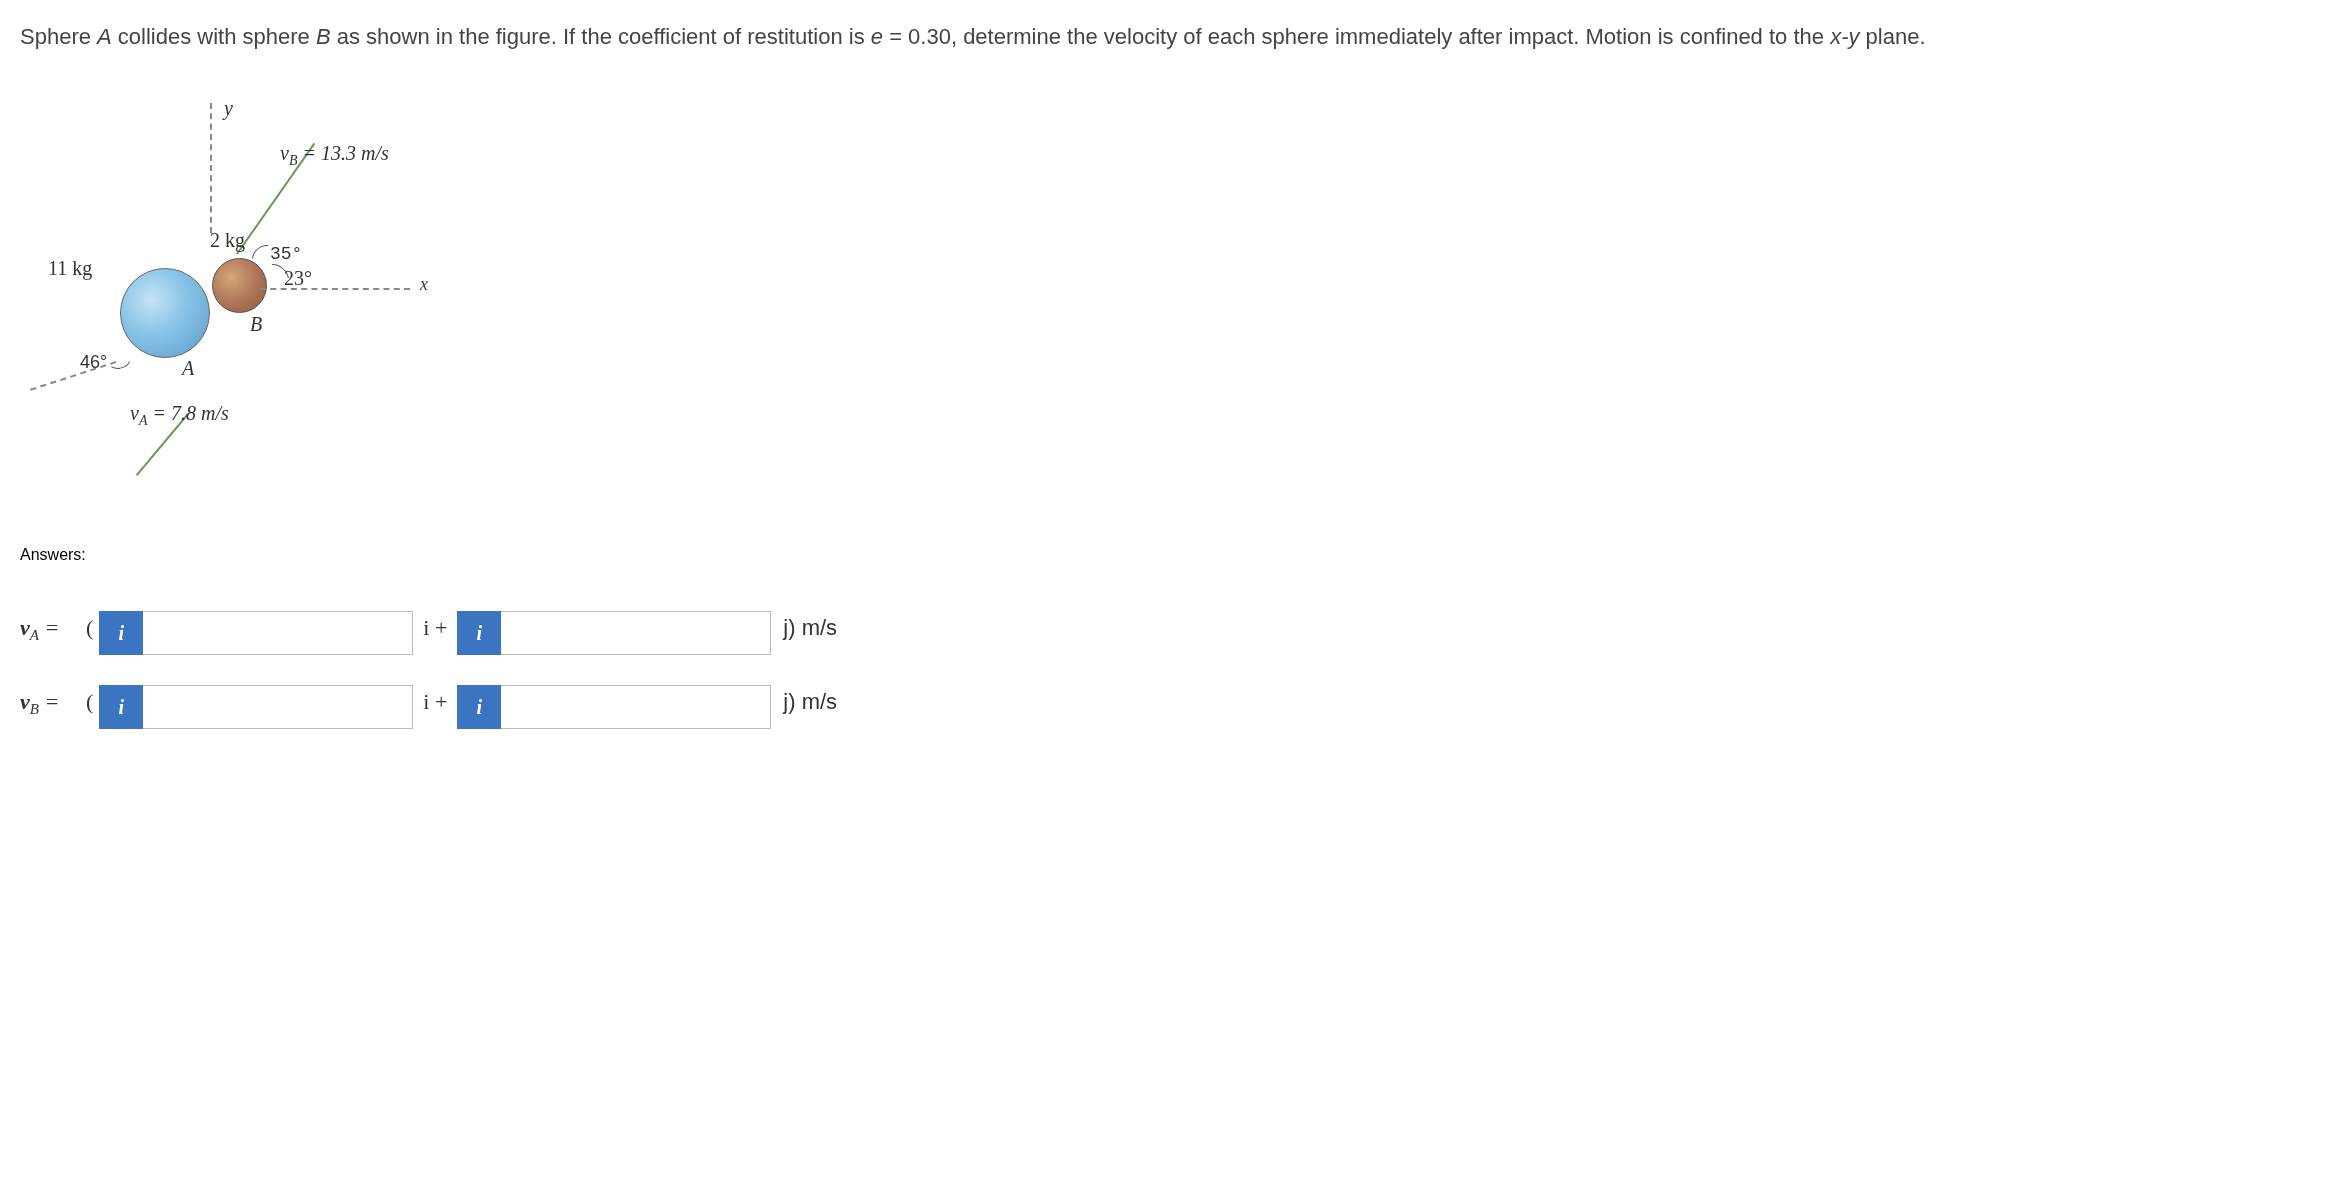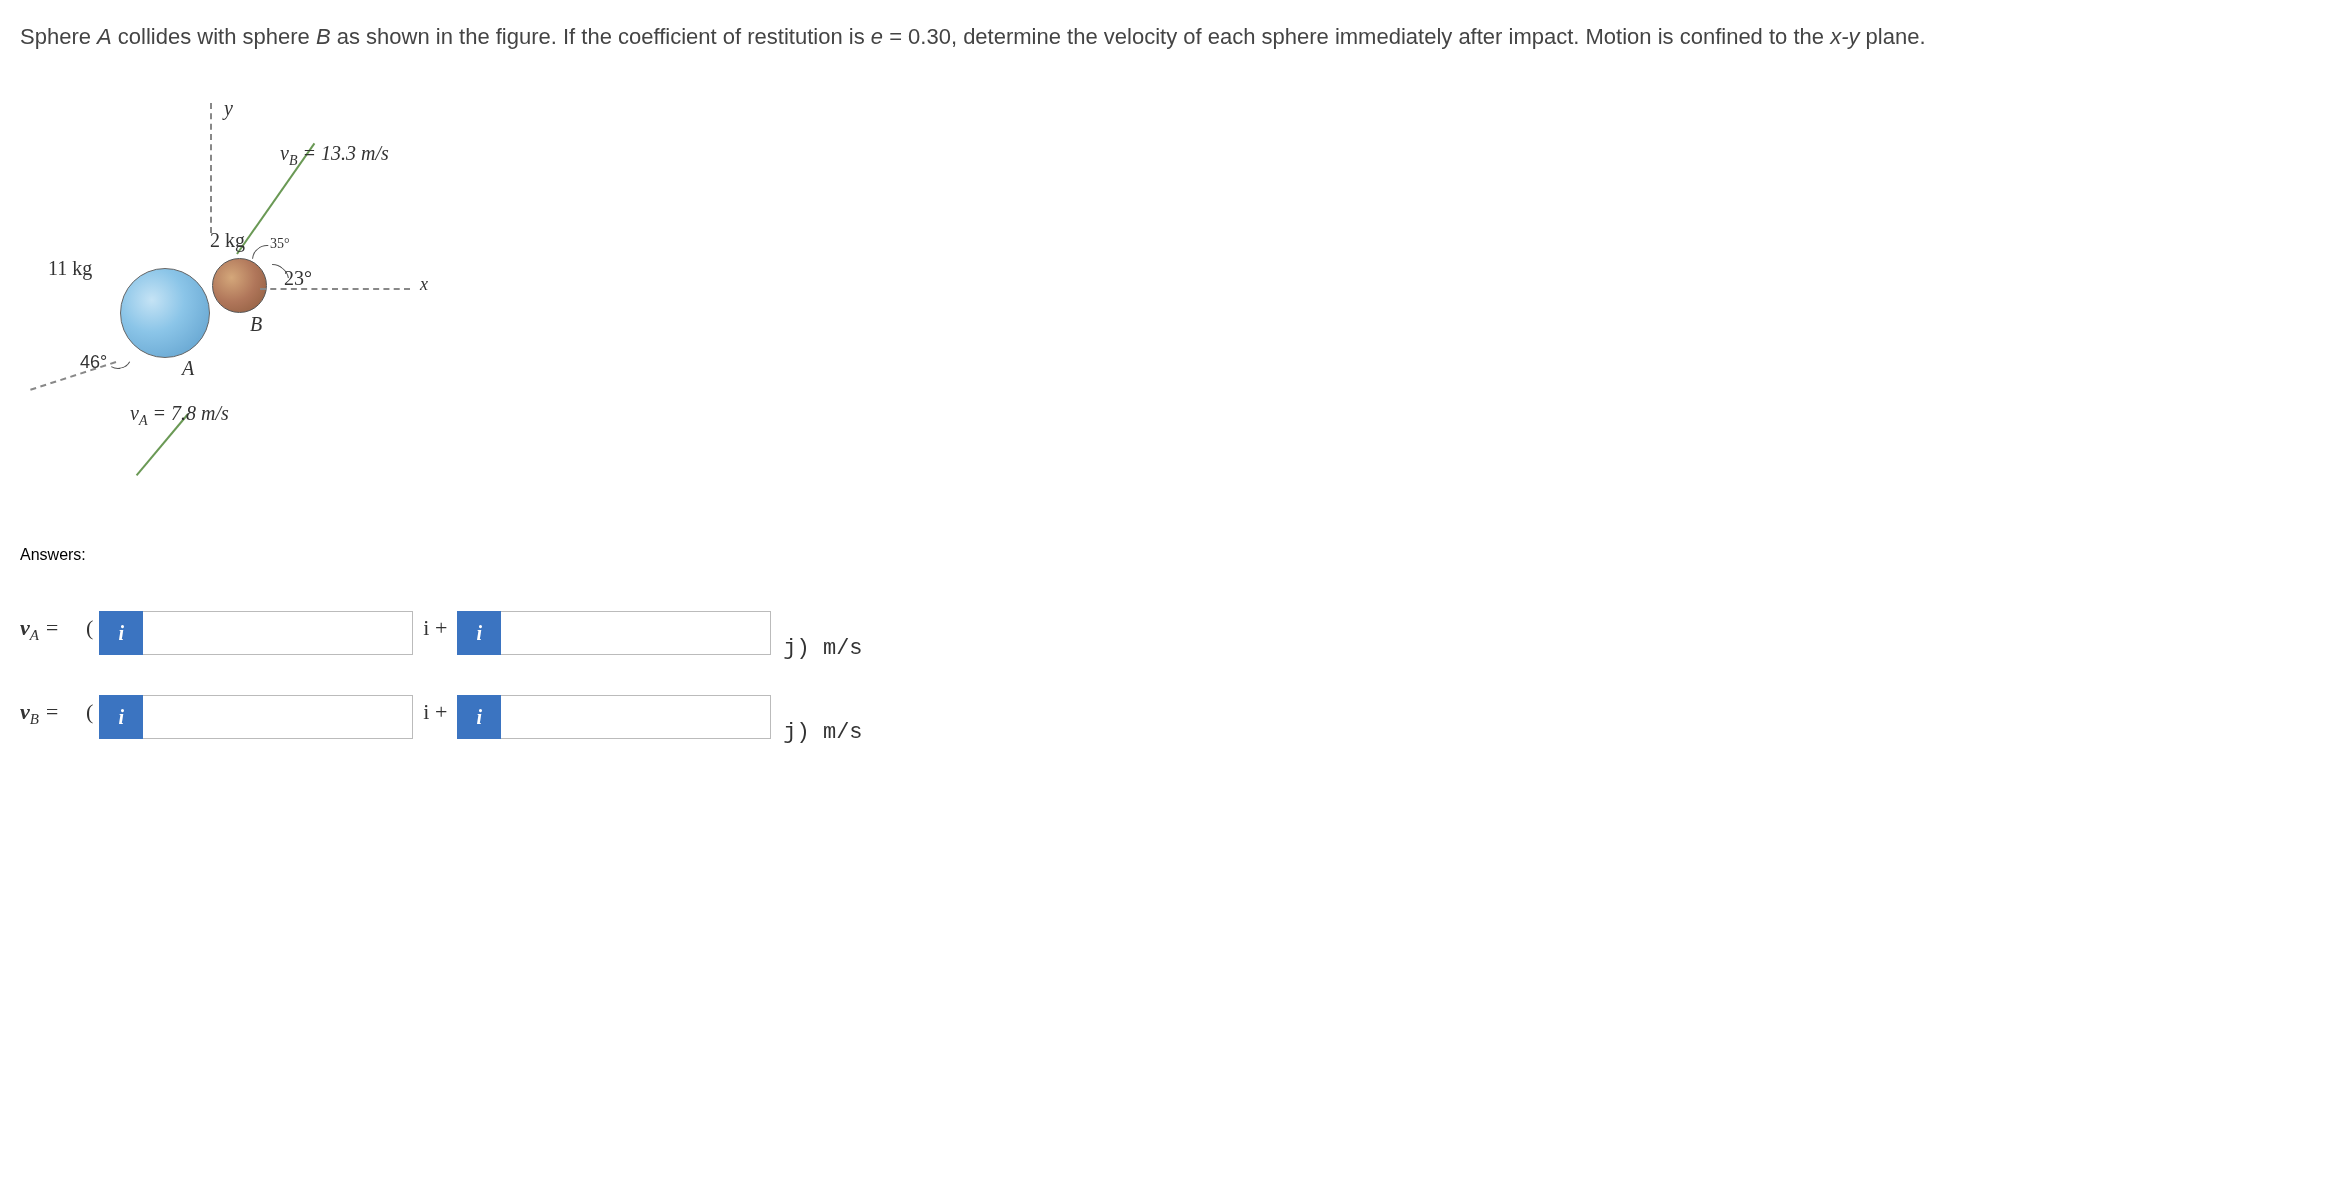--- a/index.html
+++ b/index.html
@@ -123,23 +123,23 @@
       position: absolute;
       left: 400px;
       top: 178px;
       font-style: italic;
       font-family: 'Times New Roman', serif;
       font-size: 18px;
     }
     .angle-35 {
       position: absolute;
       left: 250px;
-      top: 140px;
-      font-family: Liberation Serif, serif;
-      font-size: 14px;
+      top: 148px;
+      font-family: Liberation Mono, monospace;
+      font-size: 18px;
     }
     .angle-23 {
       position: absolute;
       left: 264px;
       top: 170px;
       font-family: 'Times New Roman', serif;
       font-size: 20px;
     }
     .angle-46 {
       position: absolute;
@@ -211,22 +211,21 @@
       padding: 4px 8px;
       font-size: 18px;
       font-family: Arial, sans-serif;
     }
     .vec-text {
       margin: 0 10px;
       font-family: 'Times New Roman', serif;
     }
     .unit-text {
       margin-left: 12px;
-      font-family: Liberation Mono, monospace;
-      margin-top: 21px;
+      font-family: Liberation Sans, sans-serif;
     }
     .serif { font-family: 'Times New Roman', serif; }
     .arc-35 {
       position: absolute;
       left: 232px;
       top: 152px;
       width: 30px;
       height: 30px;
       border: 1.5px solid #555;
       border-radius: 50%;

